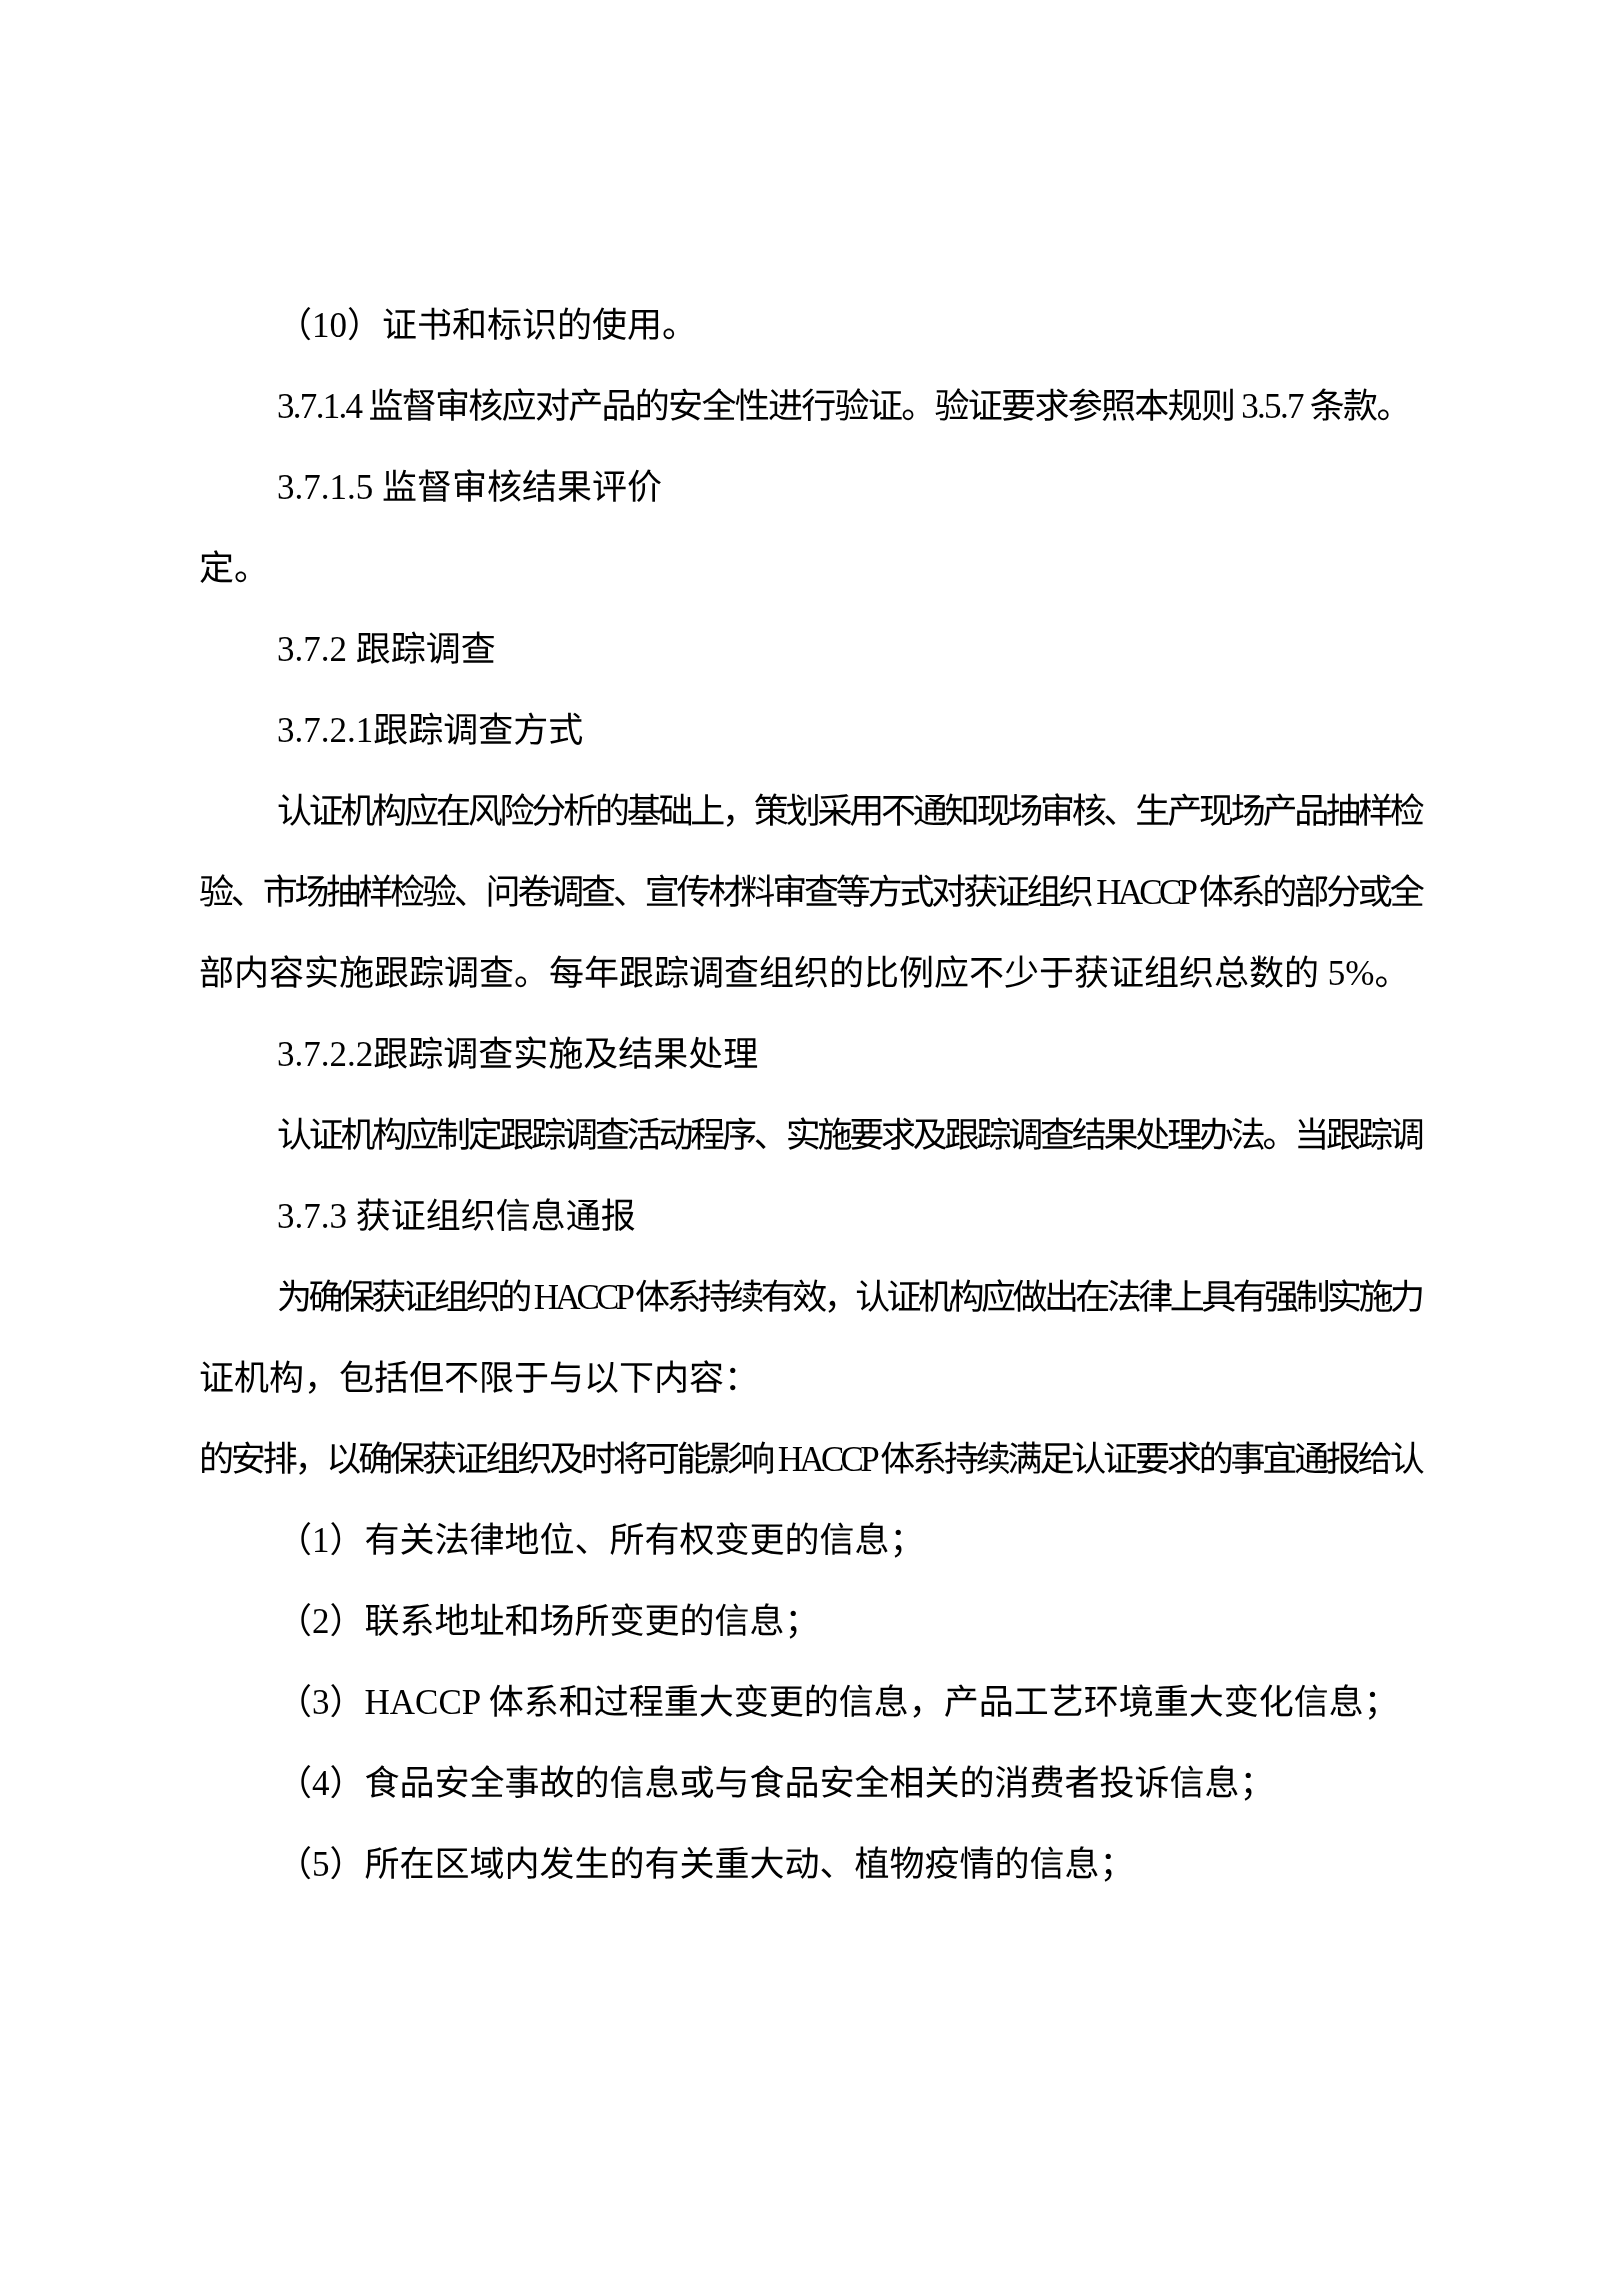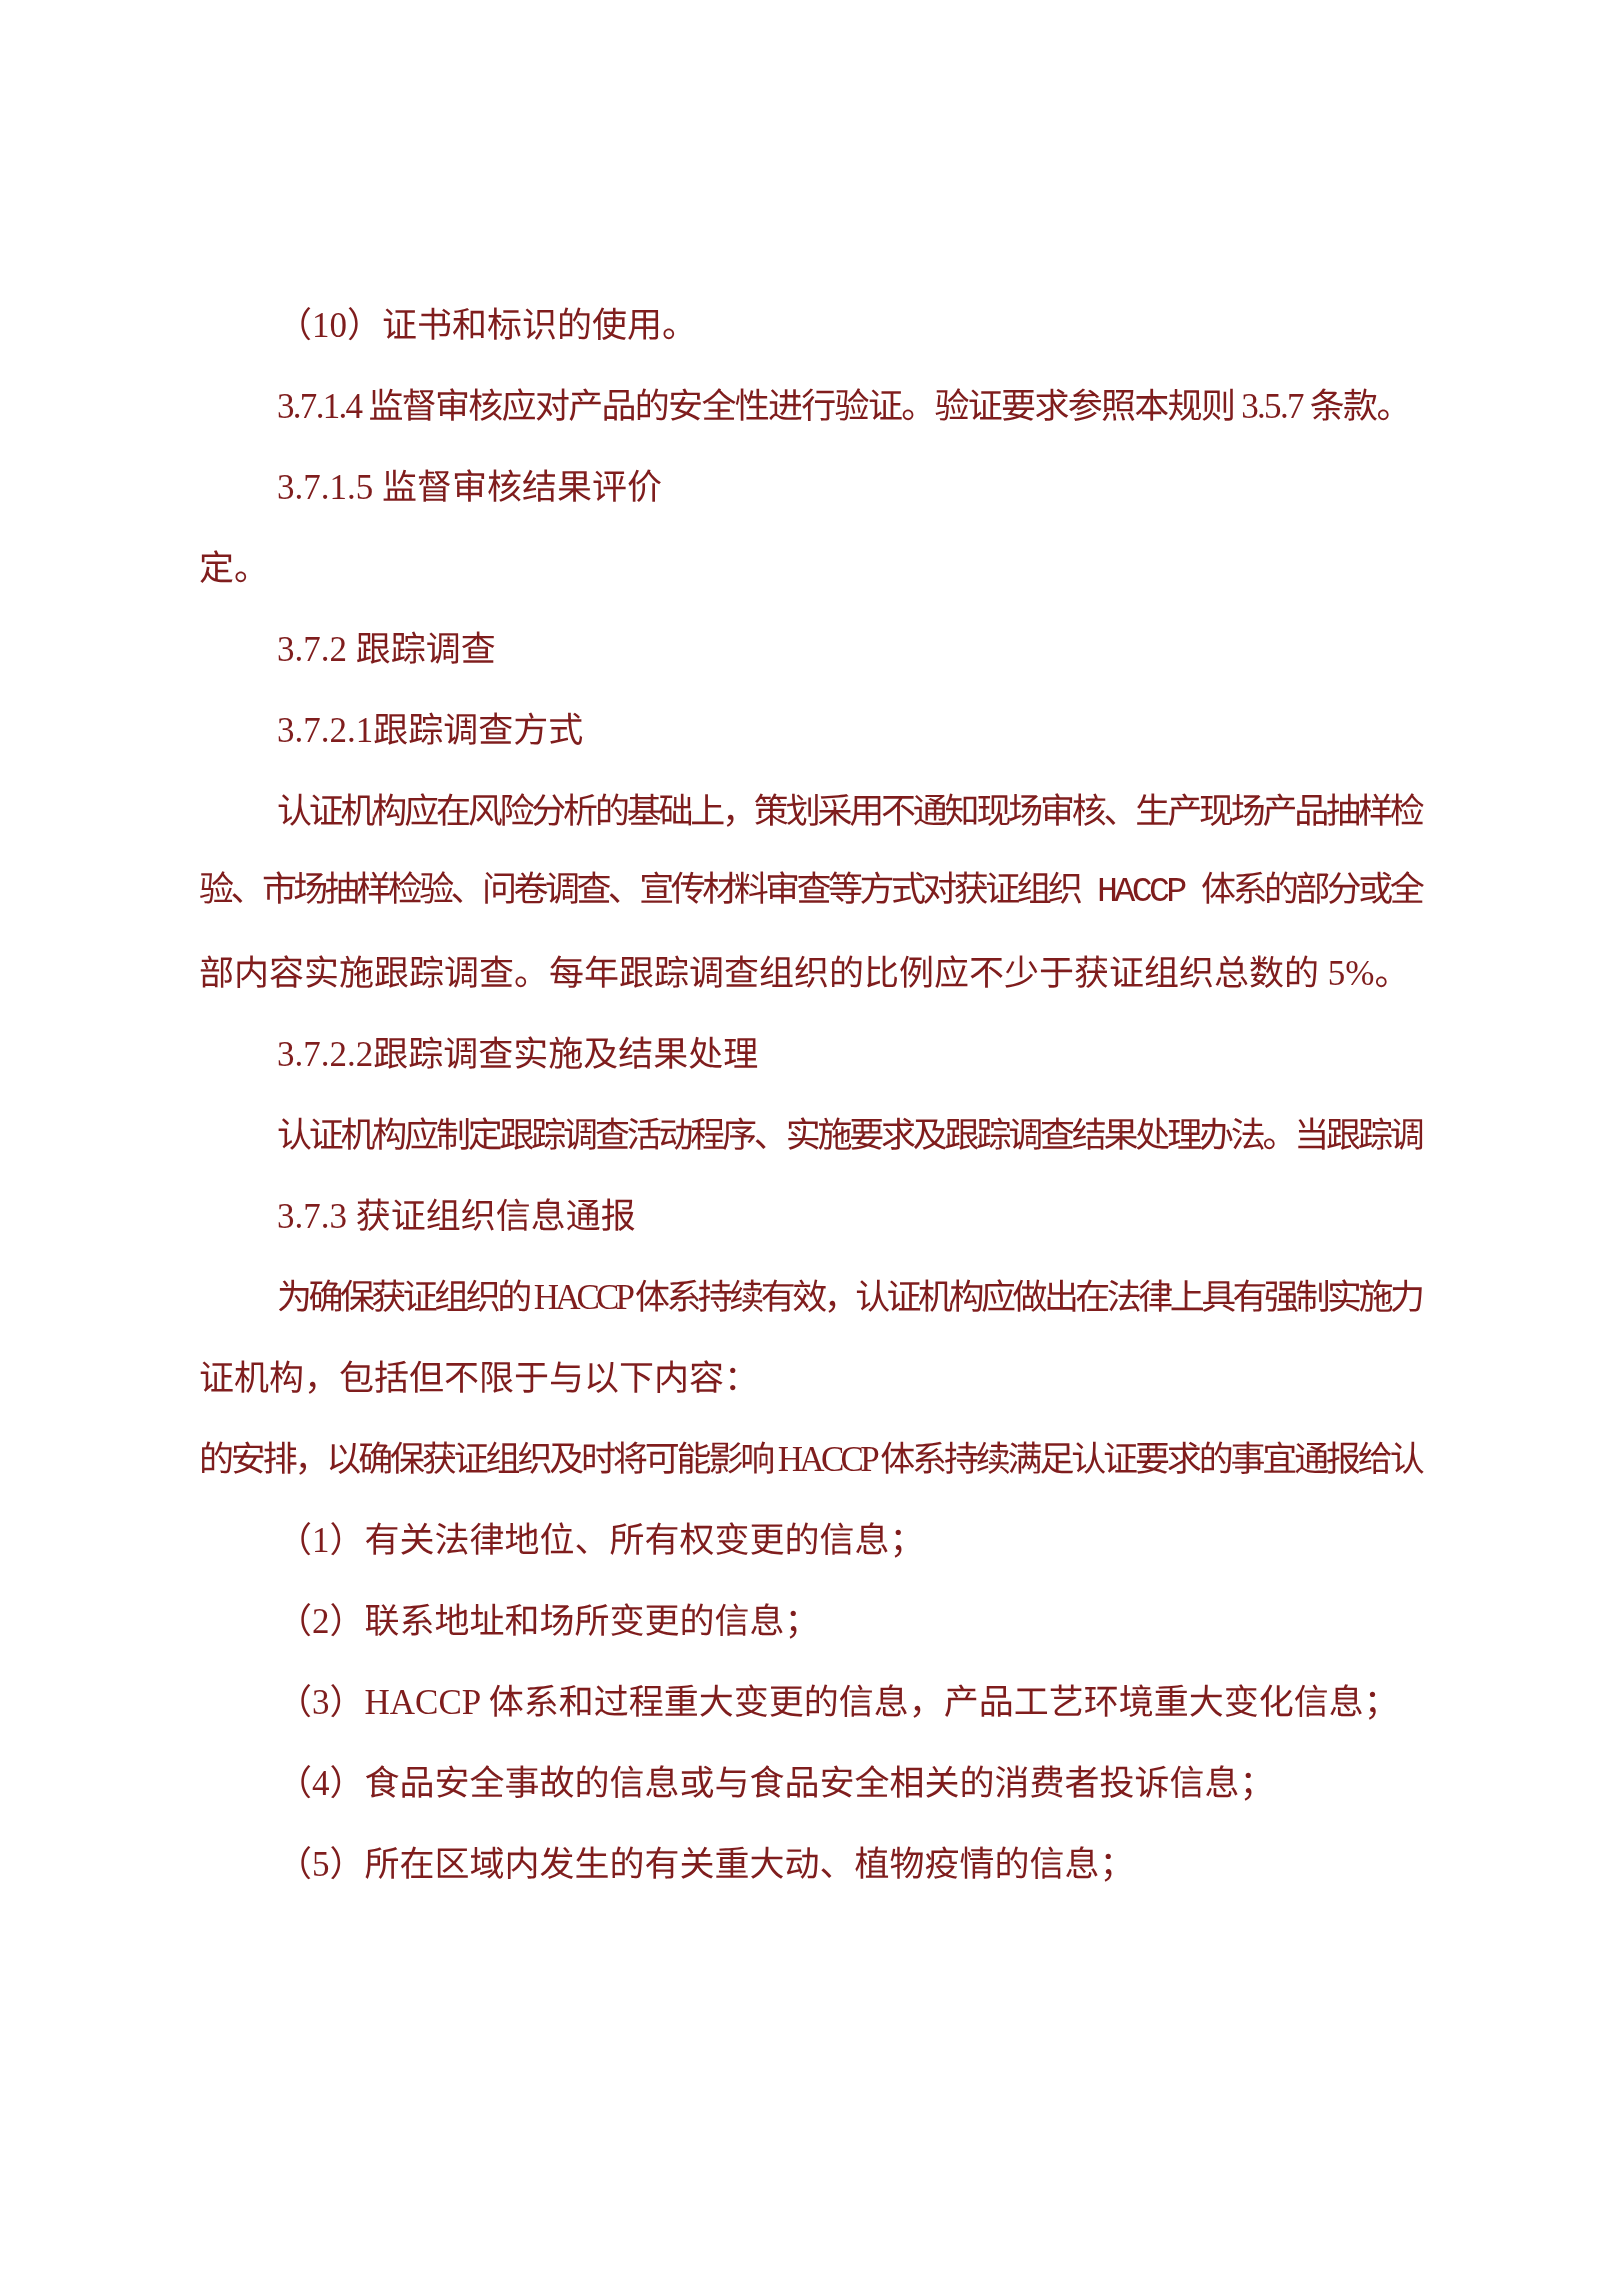--- a/index.html
+++ b/index.html
@@ -2,21 +2,21 @@
 <html lang="zh-CN"><head>
 <meta charset="utf-8">
 <style>
   * { margin: 0; padding: 0; box-sizing: border-box; }
   html, body { background: #ffffff; }
   .page {
     position: relative;
     width: 1621px;
     height: 2059px;
     background: #ffffff;
-    color: #7f1d1d;
+    color: #000000;
     font-family: "Liberation Serif", "DejaVu Serif", serif;
     overflow: hidden;
   }
   .doc-body {
     position: absolute;
     left: 199px;
     top: 285px;
     width: 1222px;
   }
   .line {
@@ -46,21 +46,21 @@
 
 <div class="page">
   <div class="doc-body">
       <div class="line indent">（10）证书和标识的使用。</div>
       <div class="line indent" style="letter-spacing: -1.7px;">3.7.1.4 监督审核应对产品的安全性进行验证。验证要求参照本规则 3.5.7 条款。</div>
       <div class="line indent">3.7.1.5 监督审核结果评价</div>
       <div class="line">定。</div>
       <div class="line indent">3.7.2 跟踪调查</div>
       <div class="line indent">3.7.2.1跟踪调查方式</div>
       <div class="line indent fill" style="letter-spacing: -3.7px;">认证机构应在风险分析的基础上，策划采用不通知现场审核、生产现场产品抽样检</div>
-      <div class="line fill" style="letter-spacing: -3.7px; font-family: Liberation Mono, monospace;">验、市场抽样检验、问卷调查、宣传材料审查等方式对获证组织 HACCP 体系的部分或全</div>
+      <div class="line fill" style="letter-spacing: -3.7px;">验、市场抽样检验、问卷调查、宣传材料审查等方式对获证组织 HACCP 体系的部分或全</div>
       <div class="line">部内容实施跟踪调查。每年跟踪调查组织的比例应不少于获证组织总数的 5%。</div>
       <div class="line indent">3.7.2.2跟踪调查实施及结果处理</div>
       <div class="line indent fill" style="letter-spacing: -3.7px;">认证机构应制定跟踪调查活动程序、实施要求及跟踪调查结果处理办法。当跟踪调</div>
       <div class="line indent">3.7.3 获证组织信息通报</div>
       <div class="line indent fill" style="letter-spacing: -3.9px;">为确保获证组织的 HACCP 体系持续有效，认证机构应做出在法律上具有强制实施力</div>
       <div class="line">证机构，包括但不限于与以下内容：</div>
       <div class="line fill" style="letter-spacing: -3.7px;">的安排，以确保获证组织及时将可能影响 HACCP 体系持续满足认证要求的事宜通报给认</div>
       <div class="line indent">（1）有关法律地位、所有权变更的信息；</div>
       <div class="line indent">（2）联系地址和场所变更的信息；</div>
       <div class="line indent">（3）HACCP 体系和过程重大变更的信息，产品工艺环境重大变化信息；</div>

